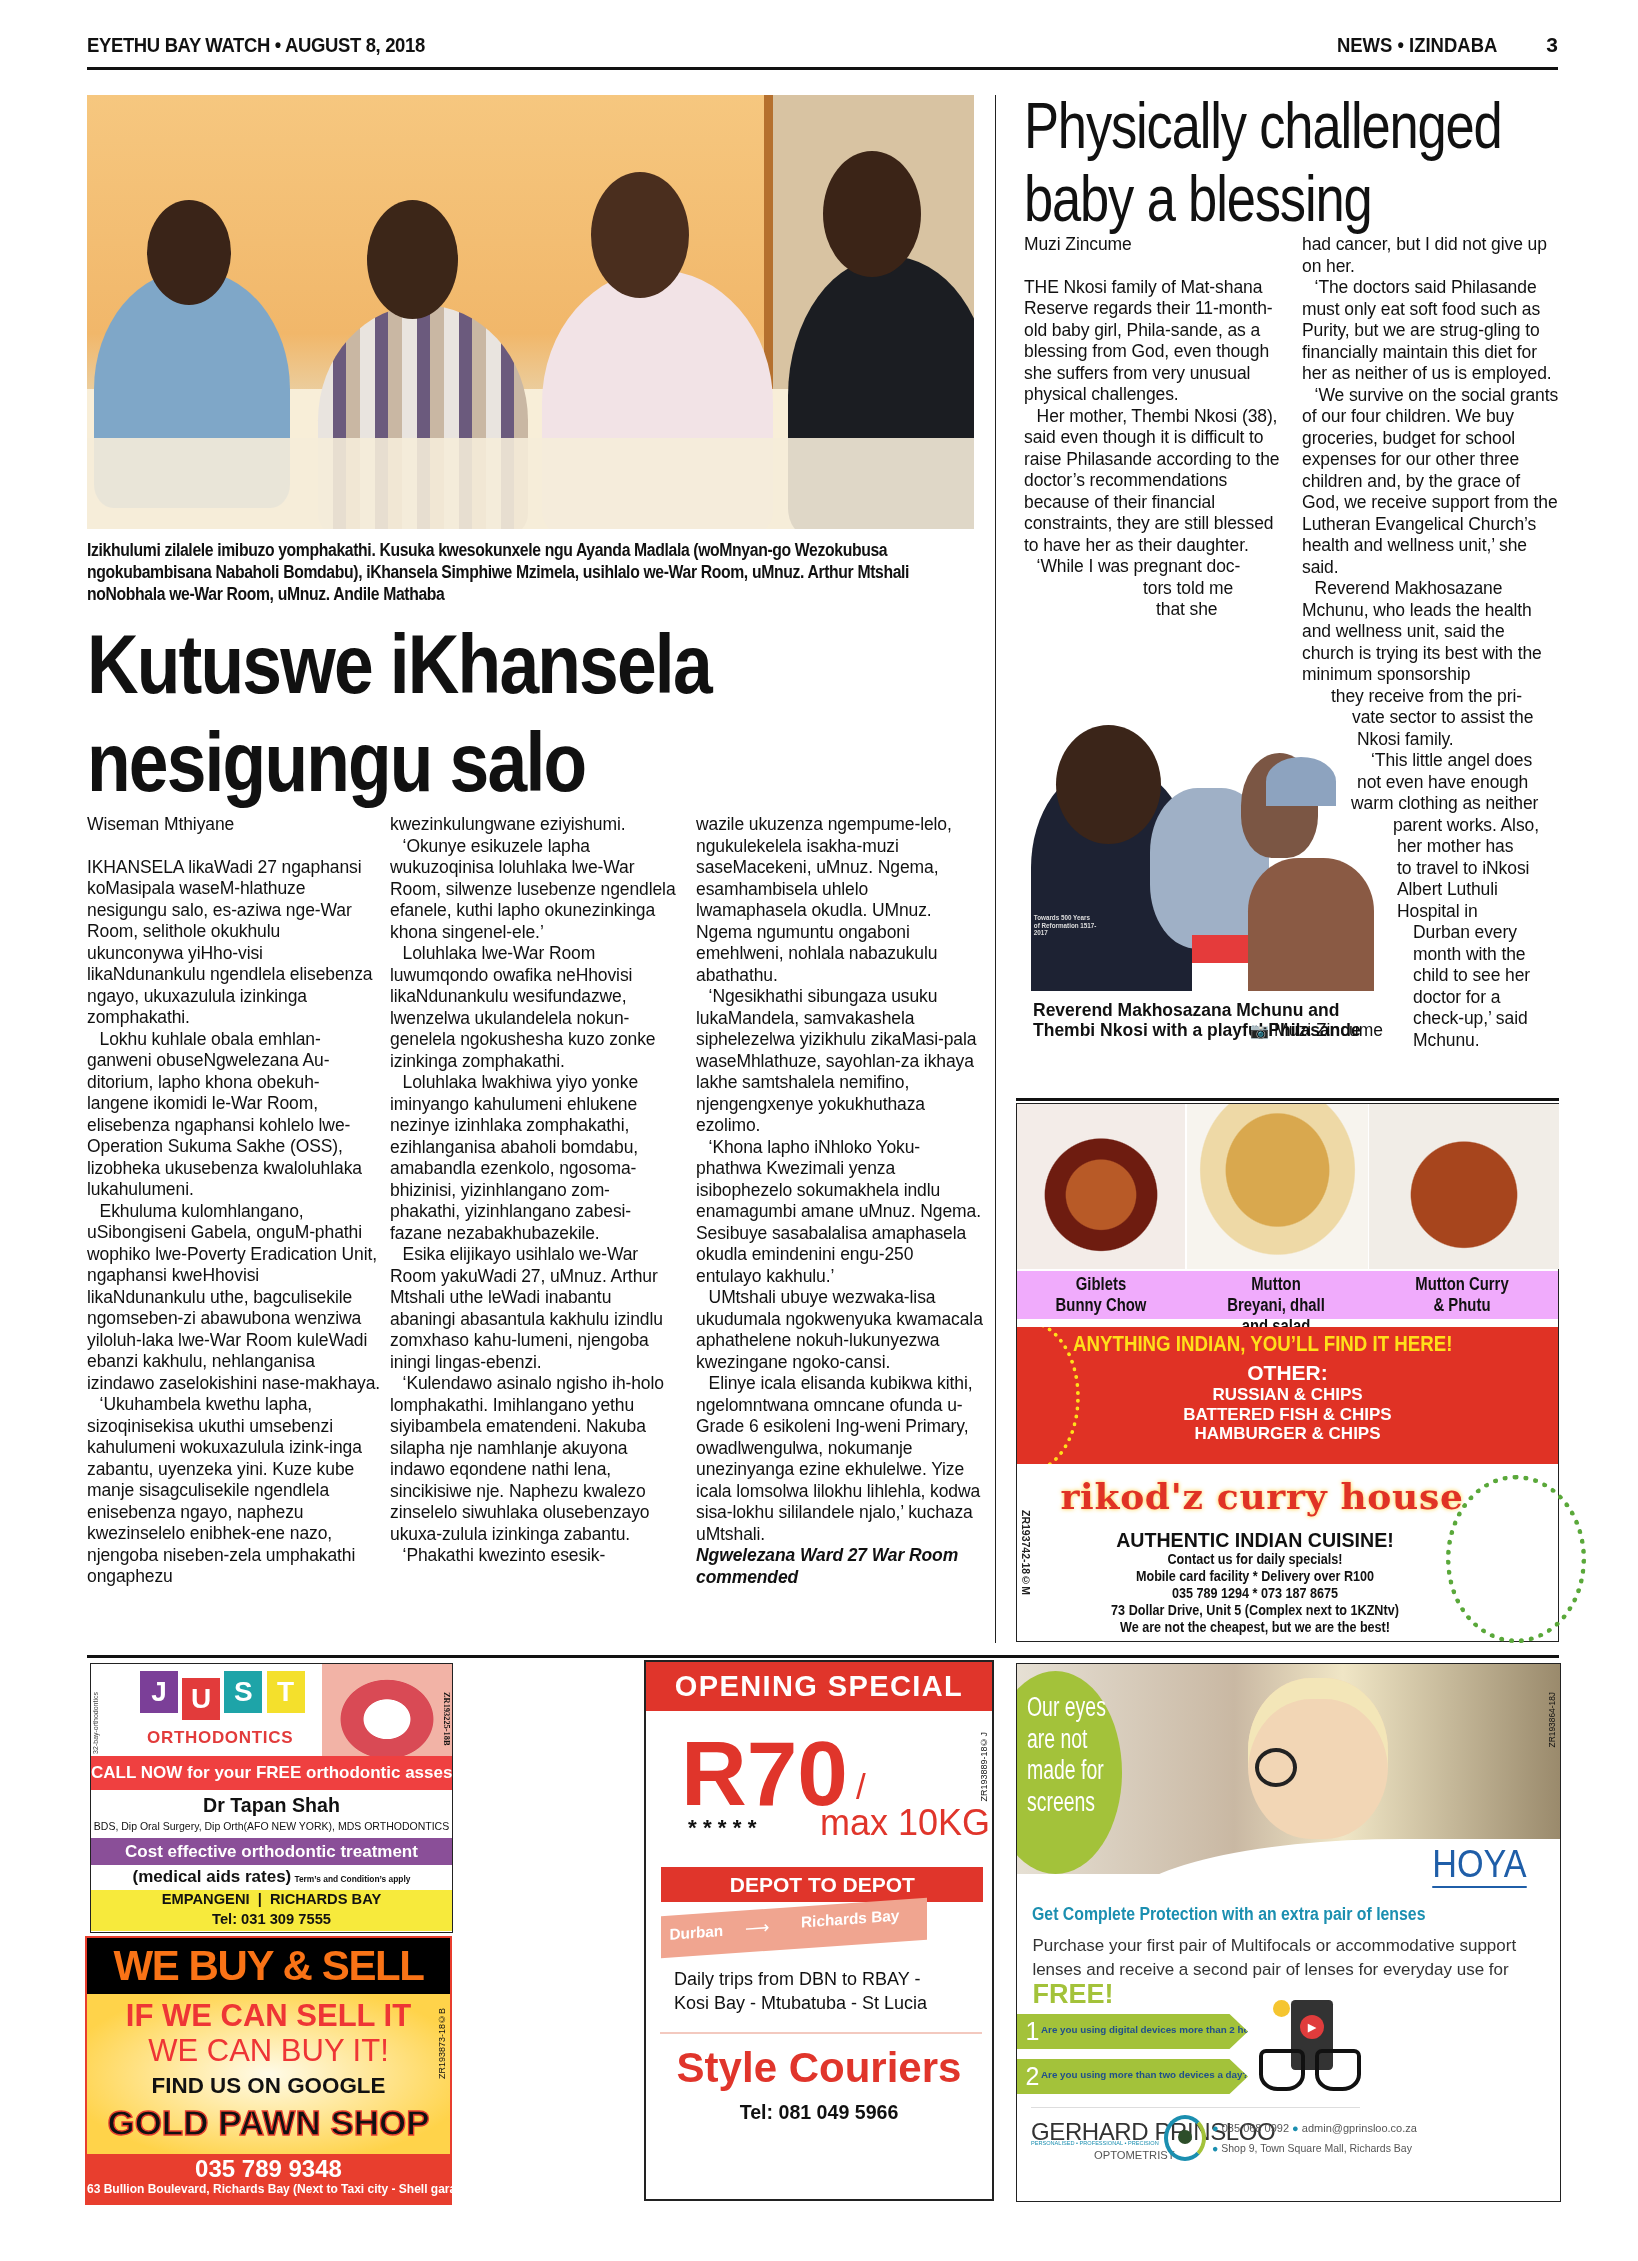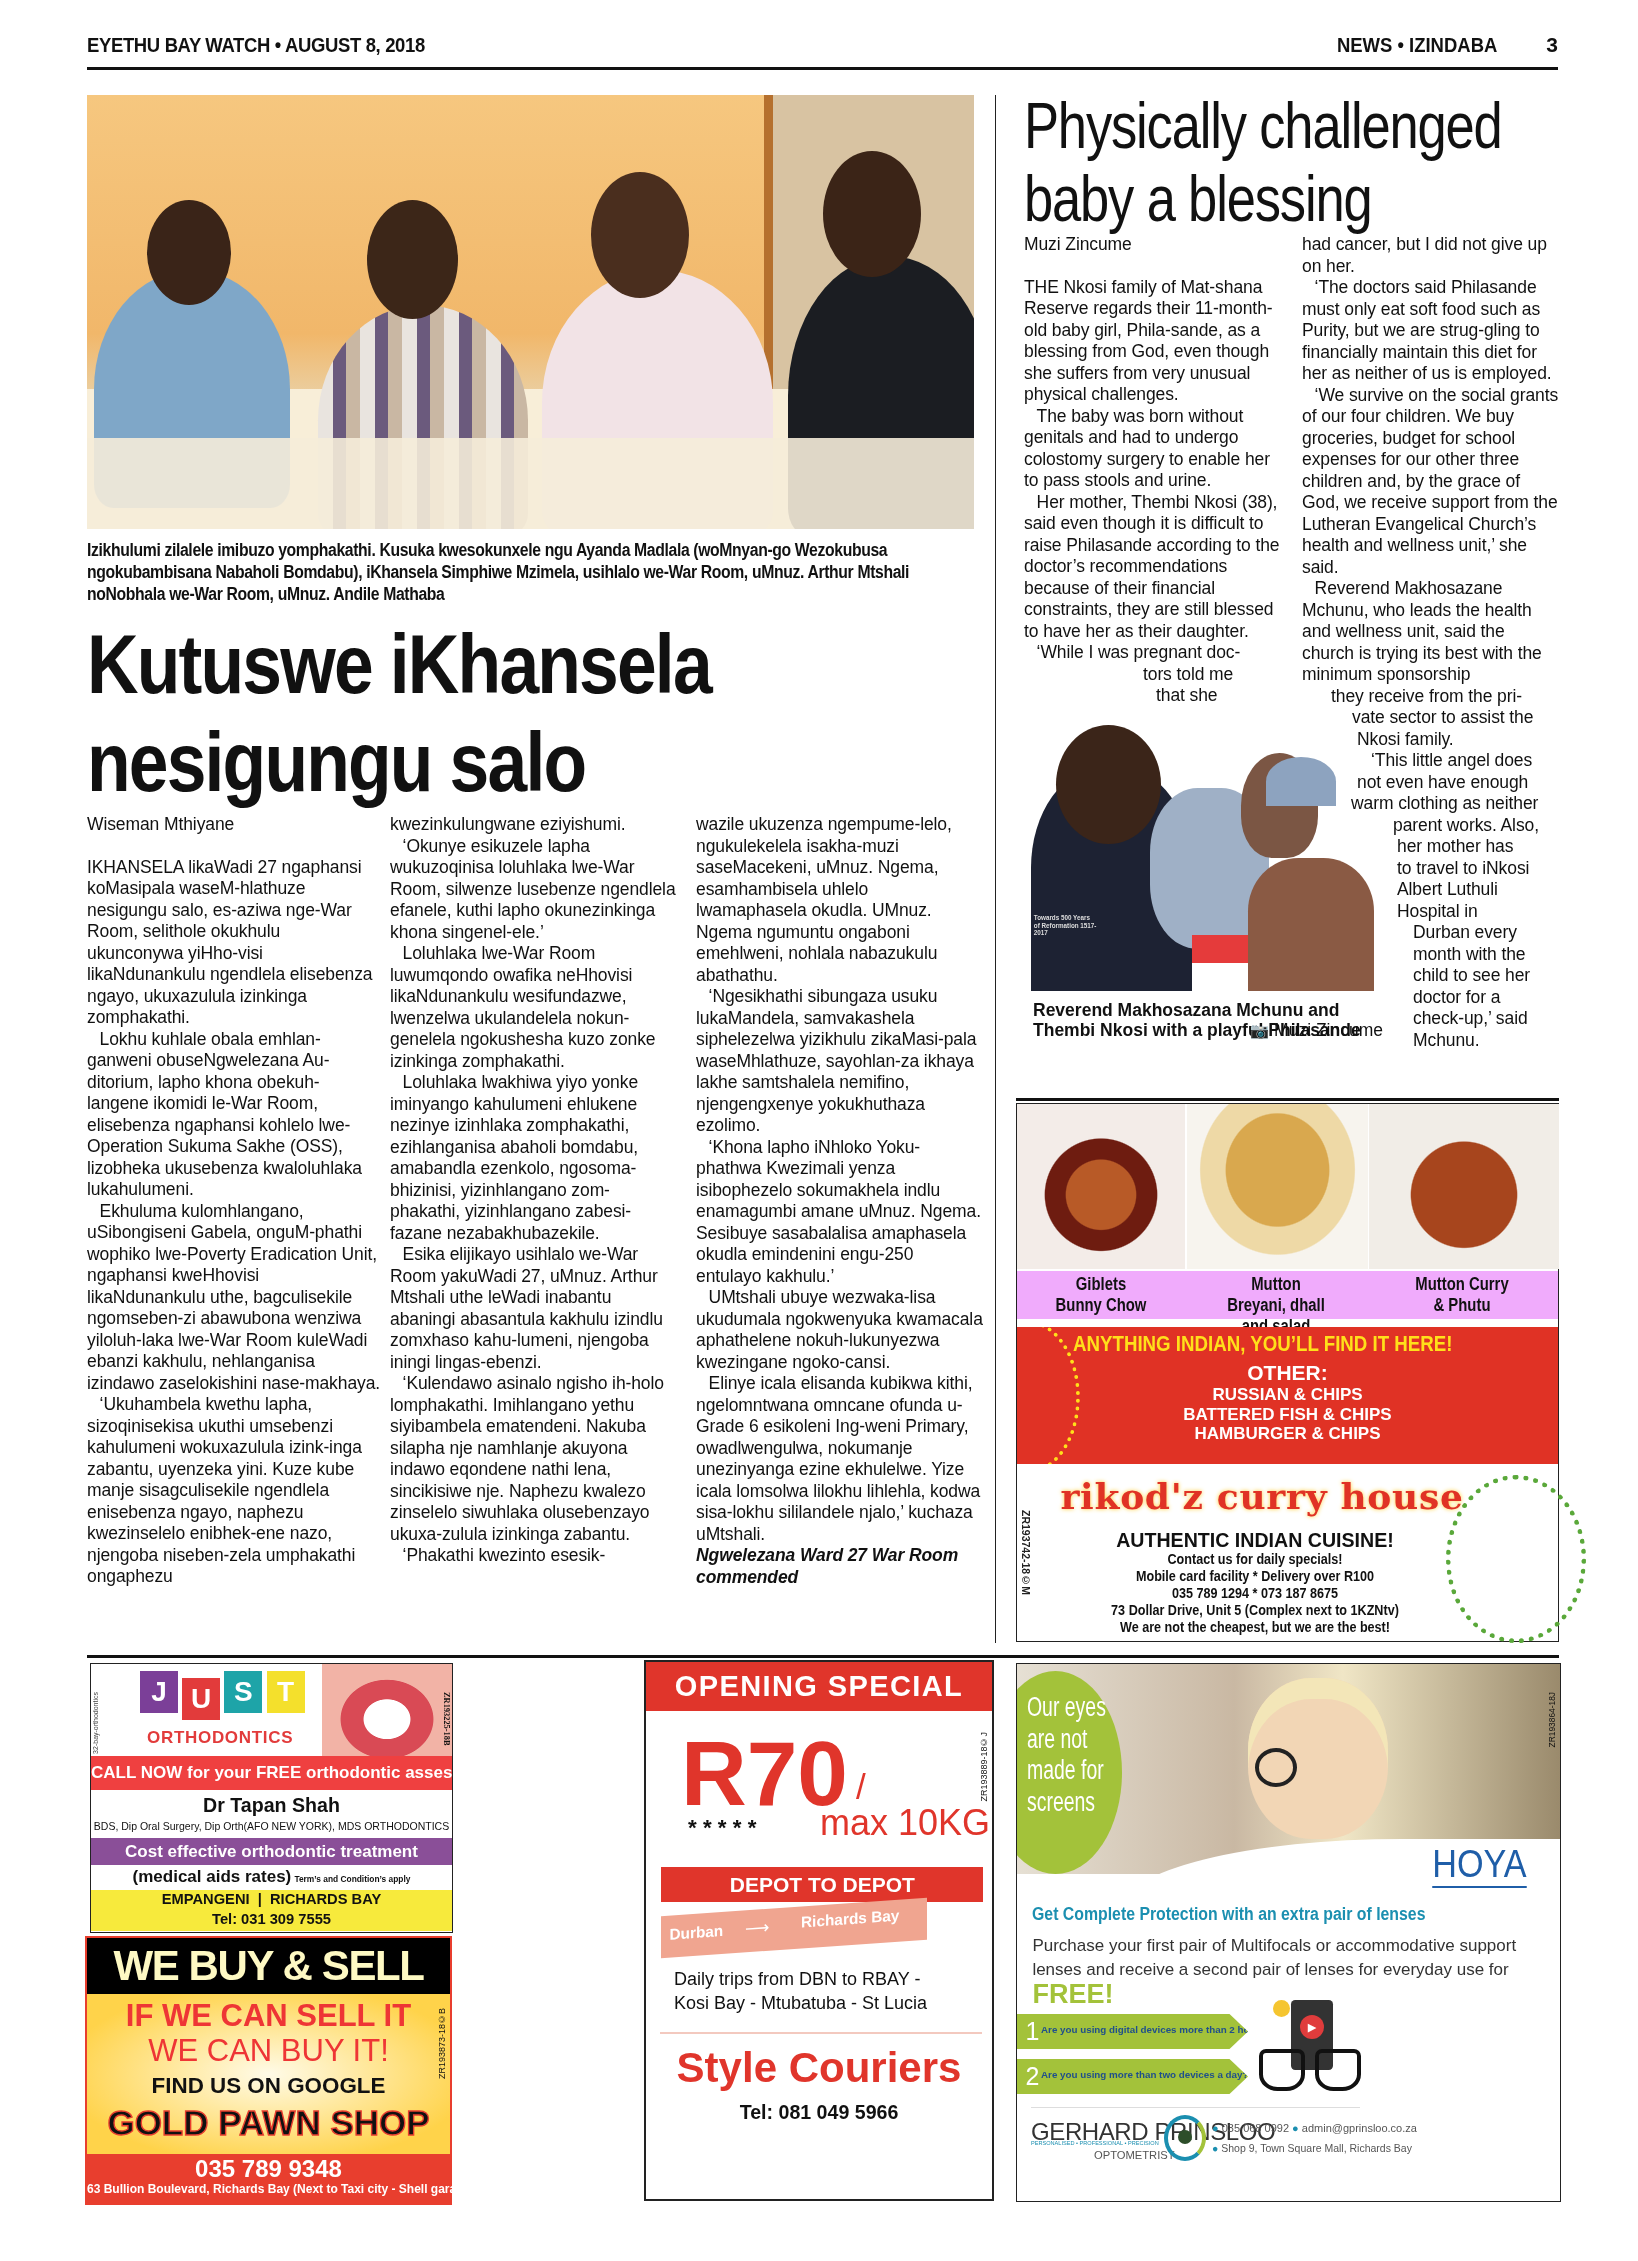--- a/index.html
+++ b/index.html
@@ -84,21 +84,20 @@
   <p style="font-weight:bold;font-style:italic">Ngwelezana Ward 27 War Room commended</p>
 </div>
 
 <div class="abs" style="left:1024px;top:90px;width:546px">
   <div class="headline-right">Physically challenged</div>
   <div class="headline-right">baby a blessing</div>
 </div>
 <div class="abs col-text" style="left:1024px;top:234px;width:259px">
   <p style="margin-bottom:21px">Muzi Zincume</p>
   <p>THE Nkosi family of Mat-shana Reserve regards their 11-month-old baby girl, Phila-sande, as a blessing from God, even though she suffers from very unusual physical challenges.</p>
-  <p class="ind">The baby was born without genitals and had to undergo colostomy surgery to enable her to pass stools and urine.</p>
   <p class="ind">Her mother, Thembi Nkosi (38), said even though it is difficult to raise Philasande according to the doctor’s recommendations because of their financial constraints, they are still blessed to have her as their daughter.</p>
   <p class="ind">‘While I was pregnant doc-</p>
   <p style="padding-left:119px">tors told me</p>
   <p style="padding-left:132px">that she</p>
 </div>
 <div class="abs col-text" style="left:1302px;top:234px;width:259px">
   <p>had cancer, but I did not give up on her.</p>
   <p class="ind">‘The doctors said Philasande must only eat soft food such as Purity, but we are strug-gling to financially maintain this diet for her as neither of us is employed.</p>
   <p class="ind">‘We survive on the social grants of our four children. We buy groceries, budget for school expenses for our other three children and, by the grace of God, we receive support from the Lutheran Evangelical Church’s health and wellness unit,’ she said.</p>
   <p class="ind">Reverend Makhosazane Mchunu, who leads the health and wellness unit, said the church is trying its best with the minimum sponsorship</p>
@@ -197,21 +196,21 @@
     <span style="font-weight:bold;font-size:17px">(medical aids rates)</span>
     <span style="font-weight:bold;font-size:8.4px">Term’s and Condition’s apply</span>
   </div>
   <div class="center" style="position:absolute;left:0;top:226px;width:100%;height:41px;background:#f7ea3c;font-weight:bold">
     <div style="font-size:14.7px;line-height:19.6px;white-space:pre">EMPANGENI  |  RICHARDS BAY</div>
     <div style="font-size:14.7px;line-height:18px">Tel: 031 309 7555</div>
   </div>
 </div>
 
 <div class="abs" style="left:85px;top:1936px;width:367px;height:269px;border:2.8px solid #e83e2e;background:#e83e2e">
-  <div class="center" style="position:absolute;left:0;top:0;width:100%;height:56px;background:#000;color:#fef9c3;font-weight:bold;font-size:42px;line-height:56px;transform-origin:center;letter-spacing:-1.4px">WE BUY &amp; SELL</div>
+  <div class="center" style="position:absolute;left:0;top:0;width:100%;height:56px;background:#000;color:#f97316;font-weight:bold;font-size:42px;line-height:56px;transform-origin:center;letter-spacing:-1.4px">WE BUY &amp; SELL</div>
   <div style="position:absolute;left:0;top:56px;width:100%;height:160px;background:radial-gradient(ellipse at center,#fffbe8 0%,#ffd34a 80%)"></div>
   <div class="center" style="position:absolute;left:0;top:60px;width:100%;color:#ee3535;font-weight:bold;font-size:31px;line-height:35px">IF WE CAN SELL IT</div>
   <div class="center" style="position:absolute;left:0;top:95px;width:100%;color:#ee3535;font-weight:normal;font-size:31px;line-height:35px">WE CAN BUY IT!</div>
   <div class="center" style="position:absolute;left:0;top:134px;width:100%;font-weight:bold;font-size:22.4px;line-height:27px">FIND US ON GOOGLE</div>
   <div class="center" style="position:absolute;left:0;top:164px;width:100%;font-weight:bold;font-size:35px;line-height:41px;-webkit-text-stroke:1.4px #e83e2e">GOLD PAWN SHOP</div>
   <div class="rot180" style="position:absolute;right:2.8px;top:70px;font-size:9px">ZR193873-18©B</div>
   <div class="center" style="position:absolute;left:0;top:217px;width:100%;color:#fff;font-weight:bold;font-size:24px;line-height:27px">035 789 9348</div>
   <div class="center" style="position:absolute;left:0;top:244px;width:100%;color:#fff;font-weight:bold;font-size:12px;white-space:nowrap">63 Bullion Boulevard, Richards Bay (Next to Taxi city - Shell garage building)</div>
 </div>
 

